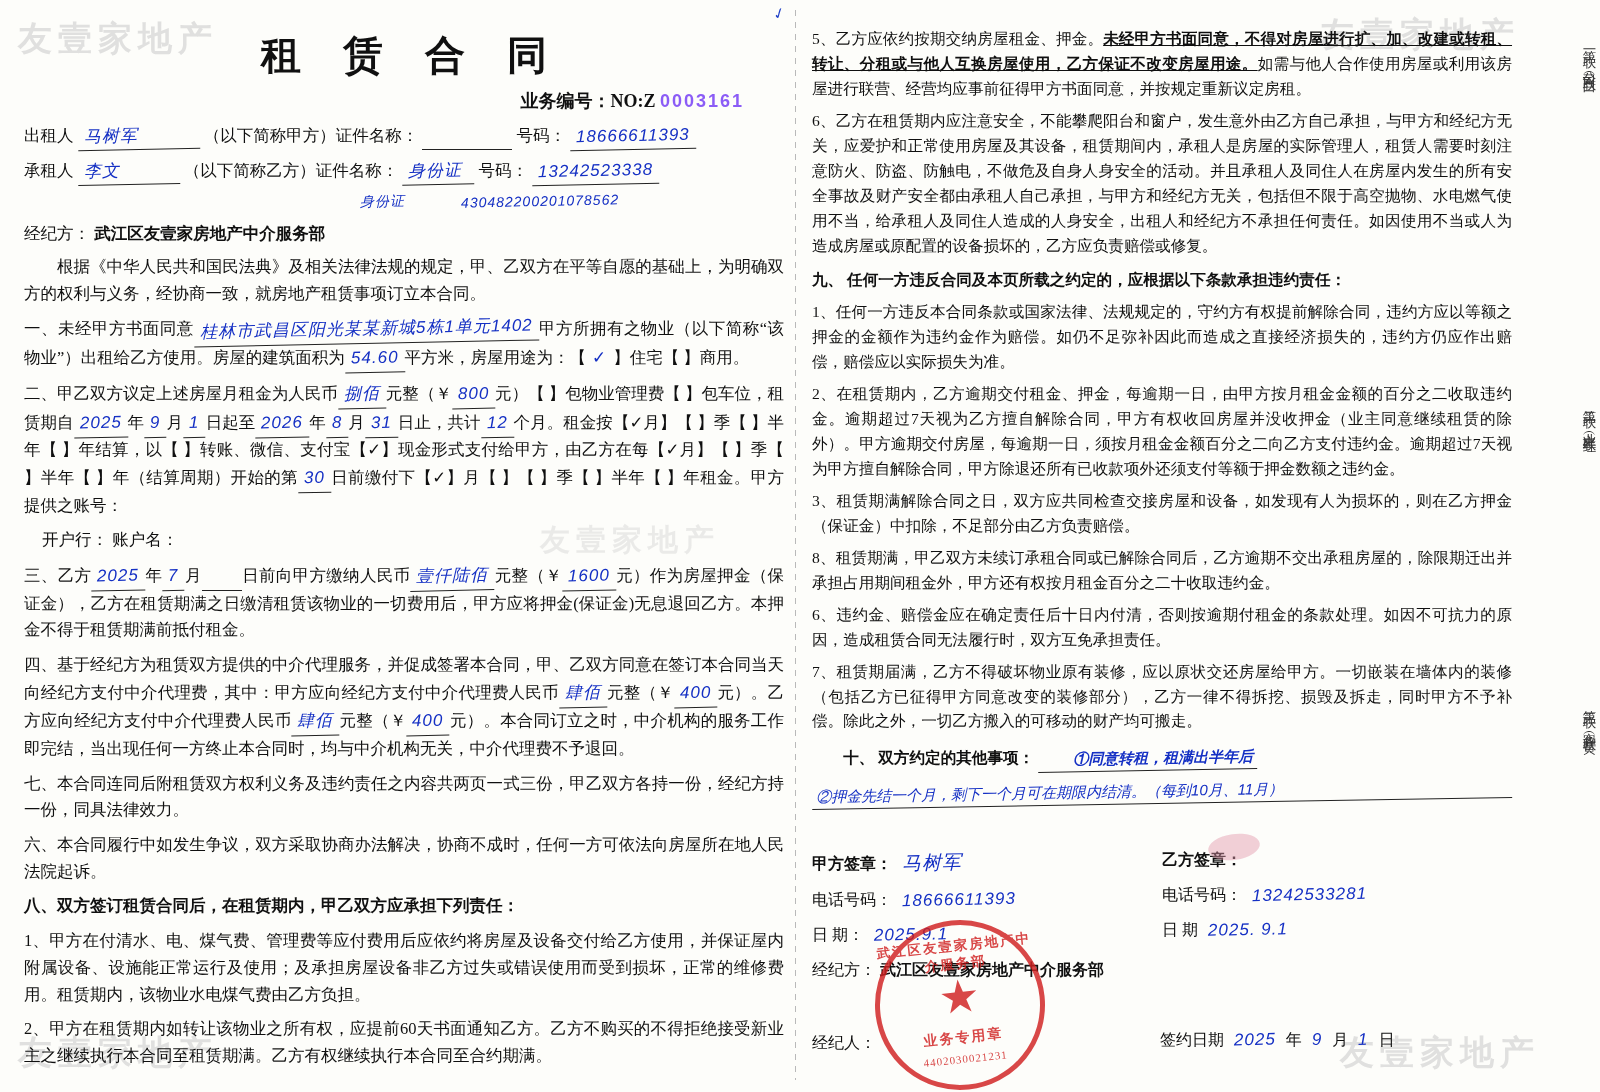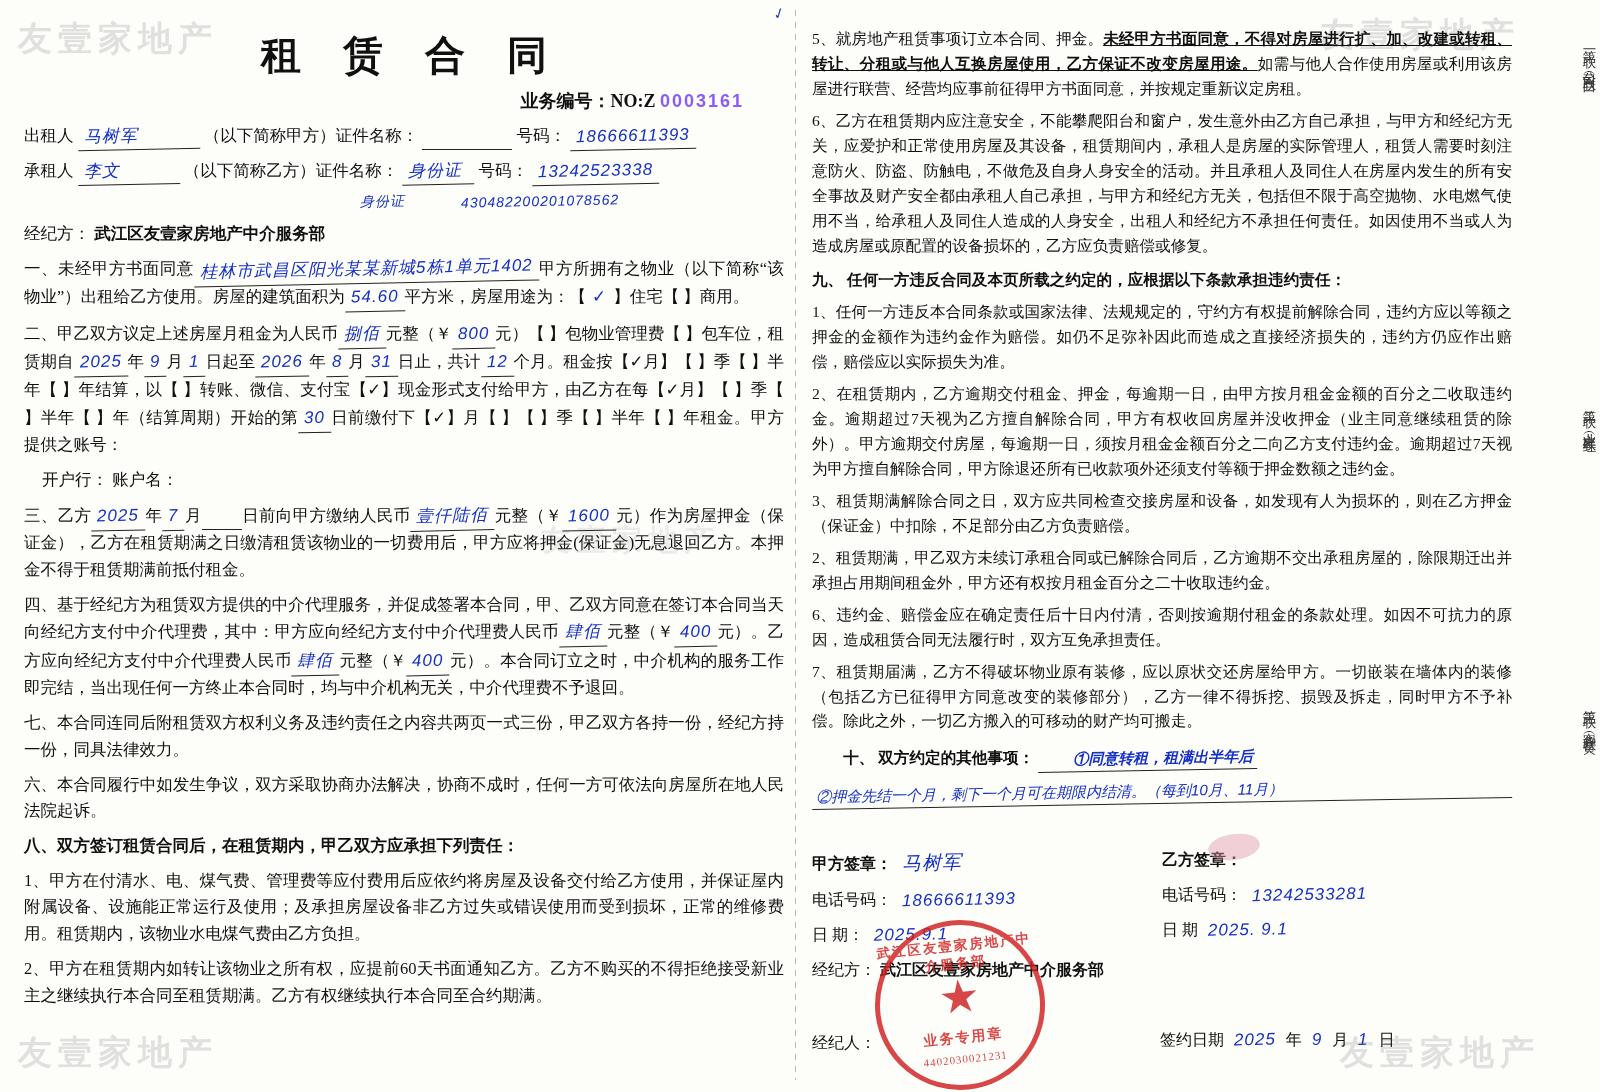--- a/index.html
+++ b/index.html
@@ -145,20 +145,21 @@
     <div class="line" style="margin-left:330px;margin-top:2px;">
       <span class="hand small" style="border:none">身份证</span>
       <span class="hand small" style="border:none;margin-left:40px">430482200201078562</span>
     </div>
 
     <div class="line" style="margin-top:8px;">
       <span>经纪方：</span>
       <span class="bold">武江区友壹家房地产中介服务部</span>
     </div>
 
+    <div class="para indent">根据《中华人民共和国民法典》及相关法律法规的规定，甲、乙双方在平等自愿的基础上，为明确双方的权利与义务，经协商一致，就房地产租赁事项订立本合同。</div>
 
     <div class="clause">
       <span>一、</span><span>未经甲方书面同意</span><span class="hand">桂林市武昌区阳光某某新城5栋1单元1402</span><span>甲方所拥有之物业（以下简称“该物业”）出租给乙方使用。房屋的建筑面积为</span><span class="hand">54.60</span><span>平方米，房屋用途为：【</span><span class="hand" style="border:none">✓</span><span>】住宅【 】商用。</span>
     </div>
 
     <div class="clause">
       <span>二、</span><span>甲乙双方议定上述房屋月租金为人民币</span><span class="hand">捌佰</span><span>元整（￥</span><span class="hand">800</span><span>元）【 】包物业管理费【 】包车位，租赁期自</span><span class="hand">2025</span><span>年</span><span class="hand">9</span><span>月</span><span class="hand">1</span><span>日起至</span><span class="hand">2026</span><span>年</span><span class="hand">8</span><span>月</span><span class="hand">31</span><span>日止，共计</span><span class="hand">12</span><span>个月。租金按【✓月】【 】季【 】半年【 】年结算，以【 】转账、微信、支付宝【✓】现金形式支付给甲方，由乙方在每【✓月】【 】季【 】半年【 】年（结算周期）开始的第</span><span class="hand">30</span><span>日前缴付下【✓】月【 】【 】季【 】半年【 】年租金。甲方提供之账号：</span>
     </div>
 
     <div class="clause" style="margin-left:18px;">
@@ -184,33 +185,33 @@
     </div>
 
     <div class="clause">1、甲方在付清水、电、煤气费、管理费等应付费用后应依约将房屋及设备交付给乙方使用，并保证屋内附属设备、设施能正常运行及使用；及承担房屋设备非乙方过失或错误使用而受到损坏，正常的维修费用。租赁期内，该物业水电煤气费由乙方负担。</div>
     <div class="clause">2、甲方在租赁期内如转让该物业之所有权，应提前60天书面通知乙方。乙方不购买的不得拒绝接受新业主之继续执行本合同至租赁期满。乙方有权继续执行本合同至合约期满。</div>
 
   </div>
 
   <div class="col-right">
 
     <div class="clause-r">
-      <span>5、</span><span>就房地产租赁事项订立本合同、押金。</span><span class="u-bold">未经甲方书面同意，不得对房屋进行扩、加、改建或转租、转让、分租或与他人互换房屋使用，乙方保证不改变房屋用途。</span><span>如需与他人合作使用房屋或利用该房屋进行联营、经营均应事前征得甲方书面同意，并按规定重新议定房租。</span>
+      <span>5、</span><span>乙方应依约按期交纳房屋租金、押金。</span><span class="u-bold">未经甲方书面同意，不得对房屋进行扩、加、改建或转租、转让、分租或与他人互换房屋使用，乙方保证不改变房屋用途。</span><span>如需与他人合作使用房屋或利用该房屋进行联营、经营均应事前征得甲方书面同意，并按规定重新议定房租。</span>
     </div>
 
     <div class="clause-r">
       <span>6、</span><span>乙方在租赁期内应注意安全，不能攀爬阳台和窗户，发生意外由乙方自己承担，与甲方和经纪方无关，应爱护和正常使用房屋及其设备，租赁期间内，承租人是房屋的实际管理人，租赁人需要时刻注意防火、防盗、防触电，不做危及自身人身安全的活动。并且承租人及同住人在房屋内发生的所有安全事故及财产安全都由承租人自己承担，与甲方和经纪方无关，包括但不限于高空抛物、水电燃气使用不当，给承租人及同住人造成的人身安全，出租人和经纪方不承担任何责任。如因使用不当或人为造成房屋或原配置的设备损坏的，乙方应负责赔偿或修复。</span>
     </div>
 
     <div class="clause-r bold" style="margin-top:10px;">九、 任何一方违反合同及本页所载之约定的，应根据以下条款承担违约责任：</div>
 
     <div class="clause-r">1、任何一方违反本合同条款或国家法律、法规规定的，守约方有权提前解除合同，违约方应以等额之押金的金额作为违约金作为赔偿。如仍不足弥补因此而造成之直接经济损失的，违约方仍应作出赔偿，赔偿应以实际损失为准。</div>
     <div class="clause-r">2、在租赁期内，乙方逾期交付租金、押金，每逾期一日，由甲方按月租金金额的百分之二收取违约金。逾期超过7天视为乙方擅自解除合同，甲方有权收回房屋并没收押金（业主同意继续租赁的除外）。甲方逾期交付房屋，每逾期一日，须按月租金金额百分之二向乙方支付违约金。逾期超过7天视为甲方擅自解除合同，甲方除退还所有已收款项外还须支付等额于押金数额之违约金。</div>
     <div class="clause-r">3、租赁期满解除合同之日，双方应共同检查交接房屋和设备，如发现有人为损坏的，则在乙方押金（保证金）中扣除，不足部分由乙方负责赔偿。</div>
-    <div class="clause-r">2、租赁期满，甲乙双方未续订承租合同或已解除合同后，乙方逾期不交出承租房屋的，除限期迁出并承担占用期间租金外，甲方还有权按月租金百分之二十收取违约金。</div>
+    <div class="clause-r">8、租赁期满，甲乙双方未续订承租合同或已解除合同后，乙方逾期不交出承租房屋的，除限期迁出并承担占用期间租金外，甲方还有权按月租金百分之二十收取违约金。</div>
     <div class="clause-r">6、违约金、赔偿金应在确定责任后十日内付清，否则按逾期付租金的条款处理。如因不可抗力的原因，造成租赁合同无法履行时，双方互免承担责任。</div>
     <div class="clause-r">7、租赁期届满，乙方不得破坏物业原有装修，应以原状交还房屋给甲方。一切嵌装在墙体内的装修（包括乙方已征得甲方同意改变的装修部分），乙方一律不得拆挖、损毁及拆走，同时甲方不予补偿。除此之外，一切乙方搬入的可移动的财产均可搬走。</div>
 
     <div class="clause-r bold" style="margin-top:12px;text-indent:2em;">
       <span>十、 双方约定的其他事项：</span>
       <span class="note-hand" style="border-bottom:1px solid #222;padding:0 4px;">①同意转租，租满出半年后</span>
     </div>
     <div class="clause-r" style="margin-top:8px;">
       <span class="note-hand" style="border-bottom:1px solid #222;padding:0 4px;display:block;">②押金先结一个月，剩下一个月可在期限内结清。（每到10月、11月）</span>
     </div>

